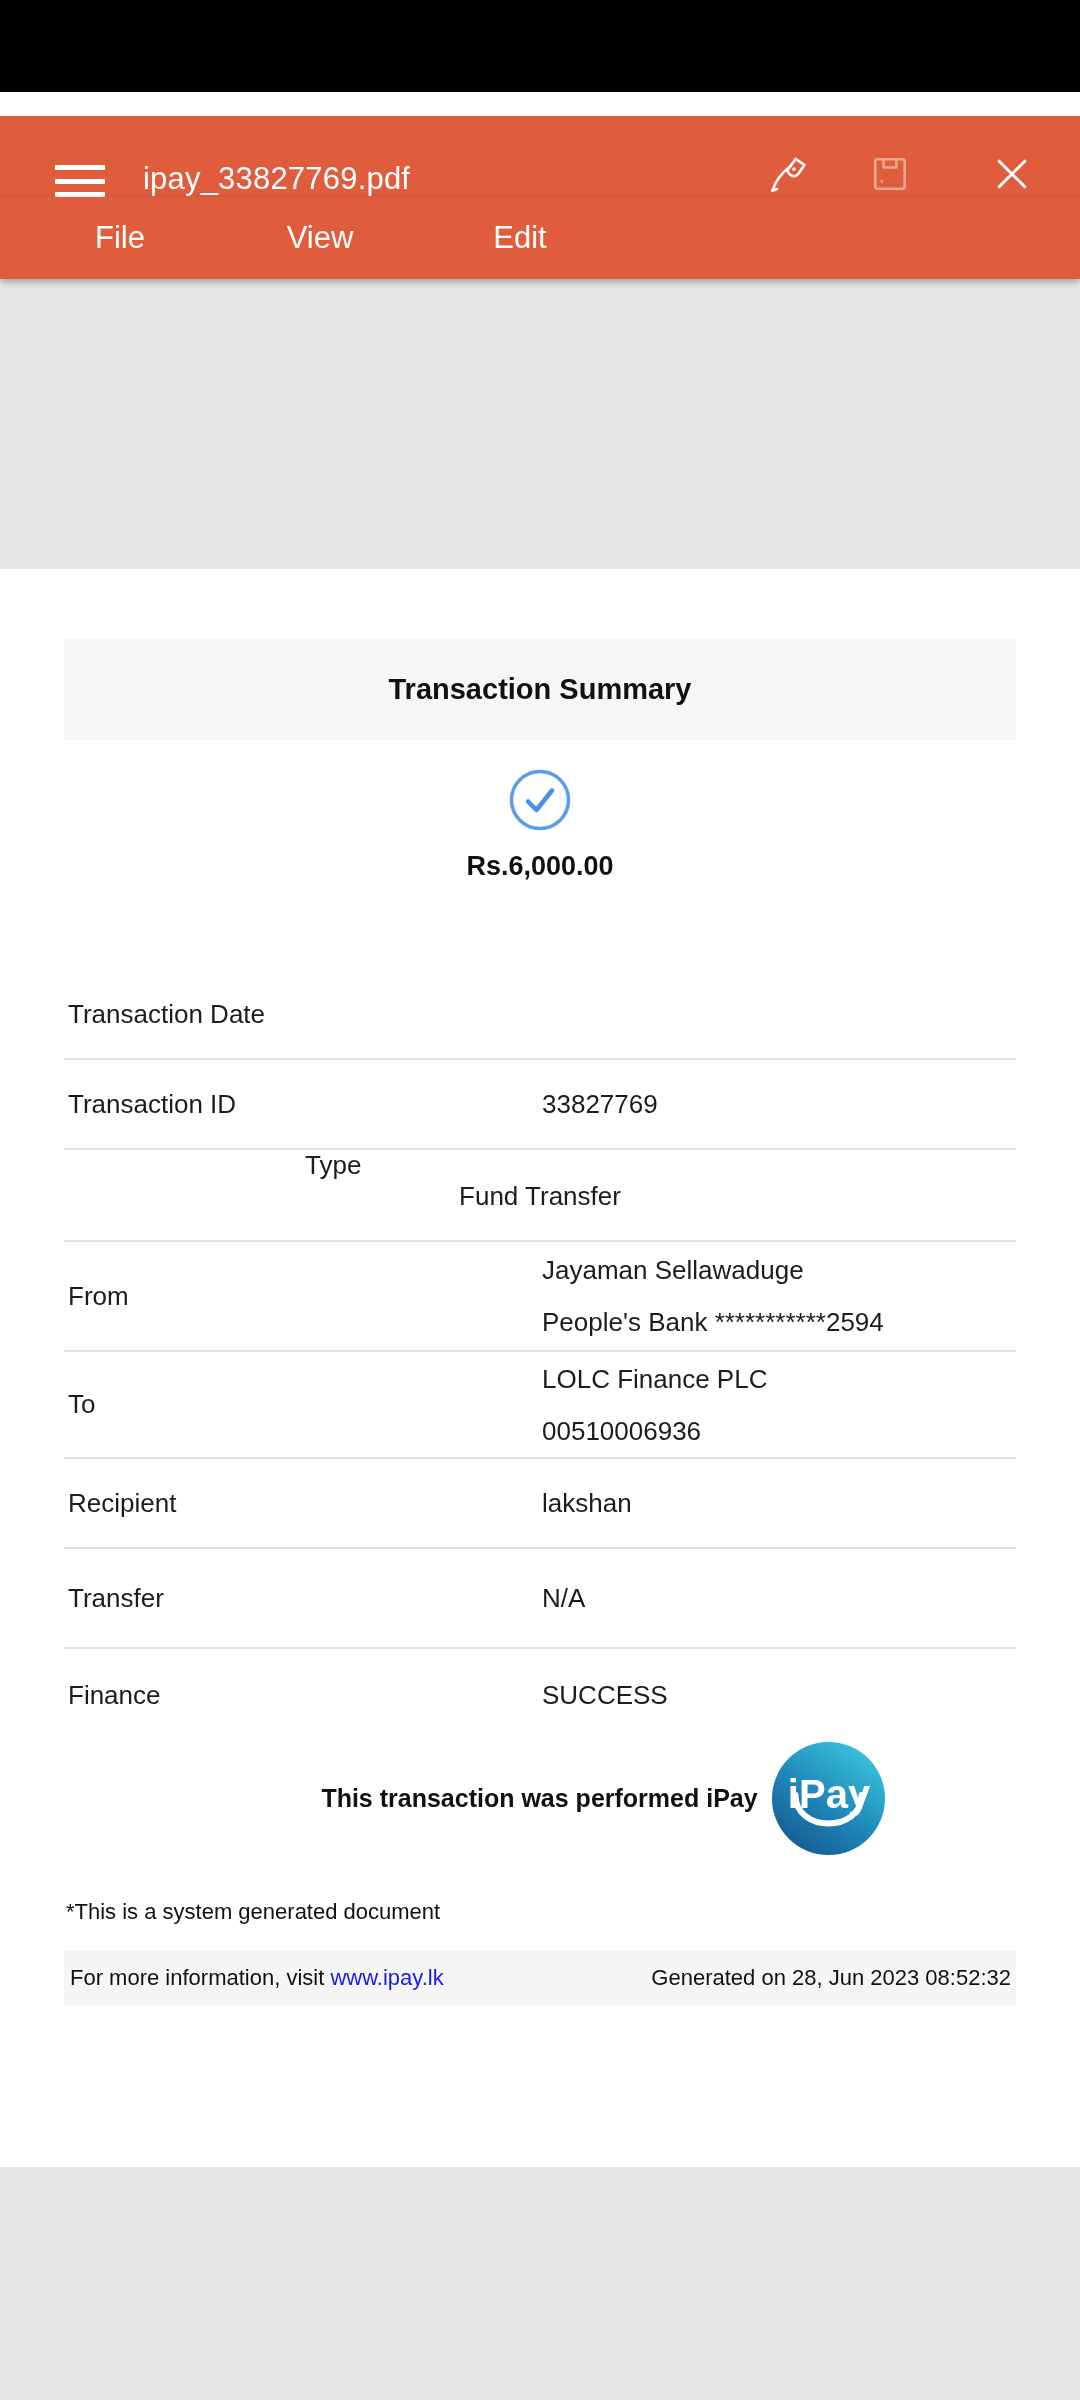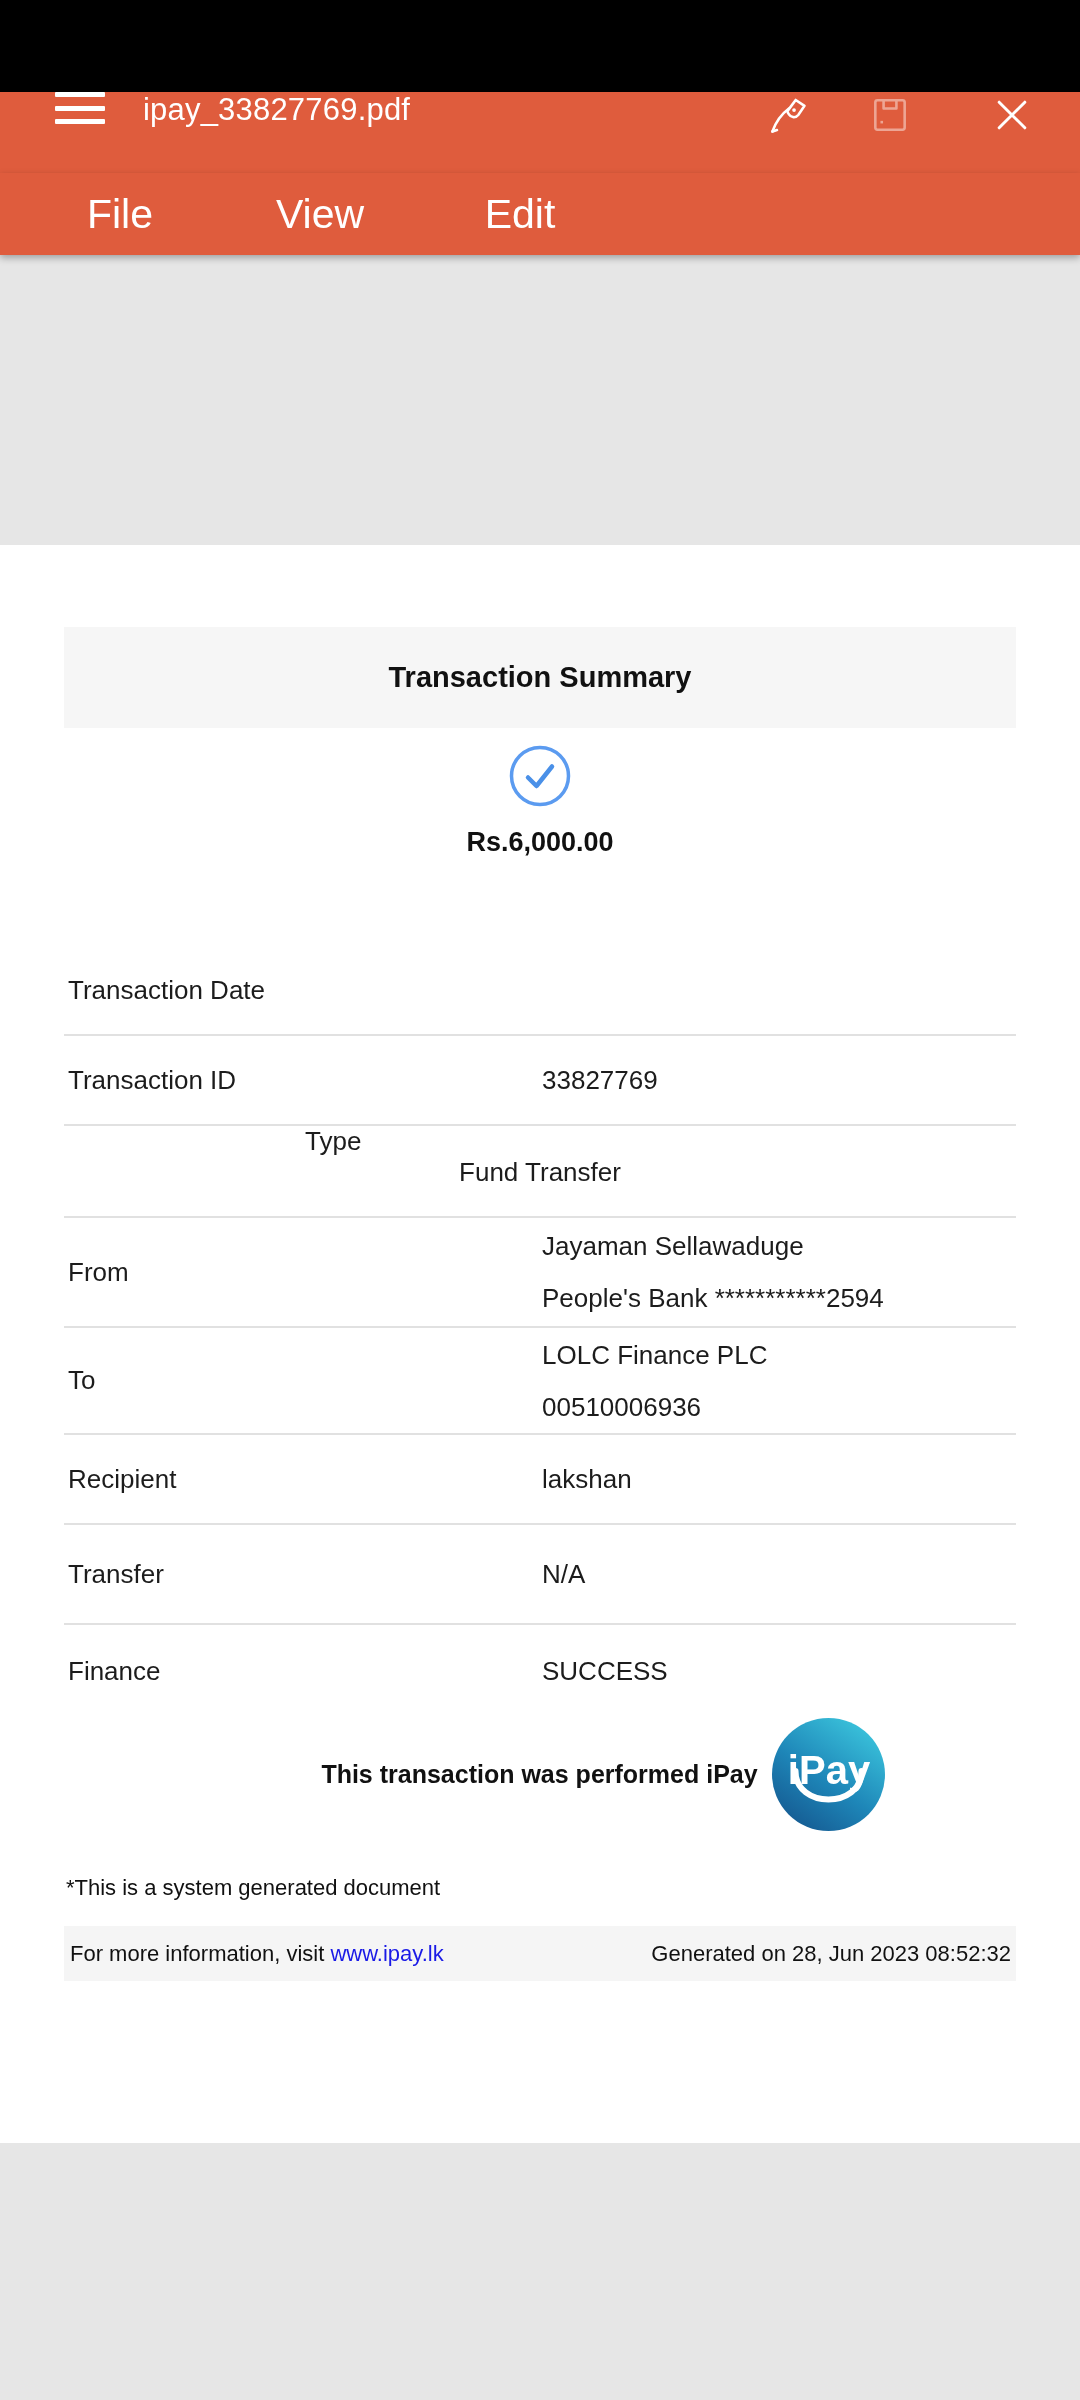--- a/index.html
+++ b/index.html
@@ -8,39 +8,40 @@
     font-family:"Liberation Sans", sans-serif;
     background:#ffffff;
     width:1080px; height:2400px;
     position:relative; overflow:hidden;
   }
   
   .status-bar { height:92px; background:#000; }
   
   .app-header {
     background:#DF5C3D; height:81px;
-    display:flex; align-items:flex-start;
+    display:flex; align-items:flex-end;
     padding-left:55px; padding-right:45px;
     color:#fff;
+    margin-top:24px;
   }
   .hamburger { width:50px; height:32px; display:flex; flex-direction:column; justify-content:space-between; cursor:pointer; }
   .hamburger span { display:block; height:5px; background:#fff; border-radius:1px; }
   .doc-title { font-size:31px; margin-left:38px; letter-spacing:0.2px; white-space:nowrap; }
   .hdr-actions { margin-left:auto; display:flex; align-items:center; }
   .icon-btn { width:46px; height:46px; display:flex; align-items:center; justify-content:center; }
   .icon-btn + .icon-btn { margin-left:55px; }
   .icon-btn.save { opacity:0.45; margin-left:56px; }
   .icon-btn.close { margin-left:76px; }
   .menu-bar {
     background:#DF5C3D; height:82px;
     display:flex; align-items:center; padding-left:20px;
     box-shadow:0 3px 7px rgba(0,0,0,0.30);
     position:relative; z-index:2;
   }
-  .menu-item { width:200px; text-align:center; color:#fff; font-size:41px; }
+  .menu-item { width:200px; text-align:center; color:#fff; font-size:31px; }
   
   .canvas-top { height:290px; background:#E6E6E6; }
   .canvas-bottom { height:292px; background:#E6E6E6; }
   
   .page { background:#fff; height:1528px; width:1080px; }
   .summary-band {
     margin:0 64px; height:101px; background:#F6F6F6;
     display:flex; align-items:center; justify-content:center;
     position:relative; top:70px;
   }
@@ -118,21 +119,21 @@
 <div class="menu-bar">
   <div class="menu-item">File</div>
   <div class="menu-item">View</div>
   <div class="menu-item">Edit</div>
 </div>
 
 <div class="canvas-top"></div>
 
 <div class="page">
 
-  <div class="summary-band" style="top:12px; margin-top:70px;">
+  <div class="summary-band" style="top:0; margin-top:70px;">
     <h1>Transaction Summary</h1>
   </div>
 
   <div class="check-wrap">
     <svg width="62" height="62" viewBox="0 0 62 62" fill="none">
       <circle cx="31" cy="31" r="28.5" stroke="#5B9BF0" stroke-width="3.5"></circle>
       <path d="M19 32.5 L27.5 41 L43 21.5" stroke="#4A90E8" stroke-width="4.5" fill="none" stroke-linecap="round" stroke-linejoin="round"></path>
     </svg>
   </div>
 

